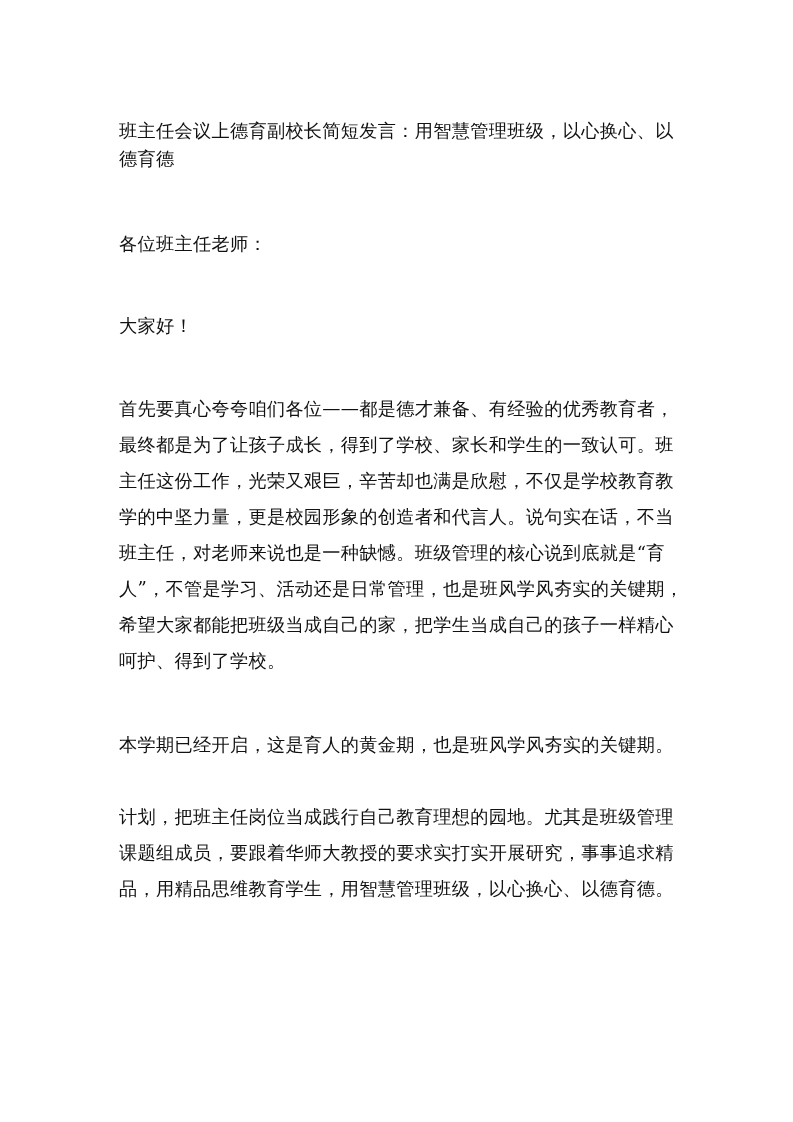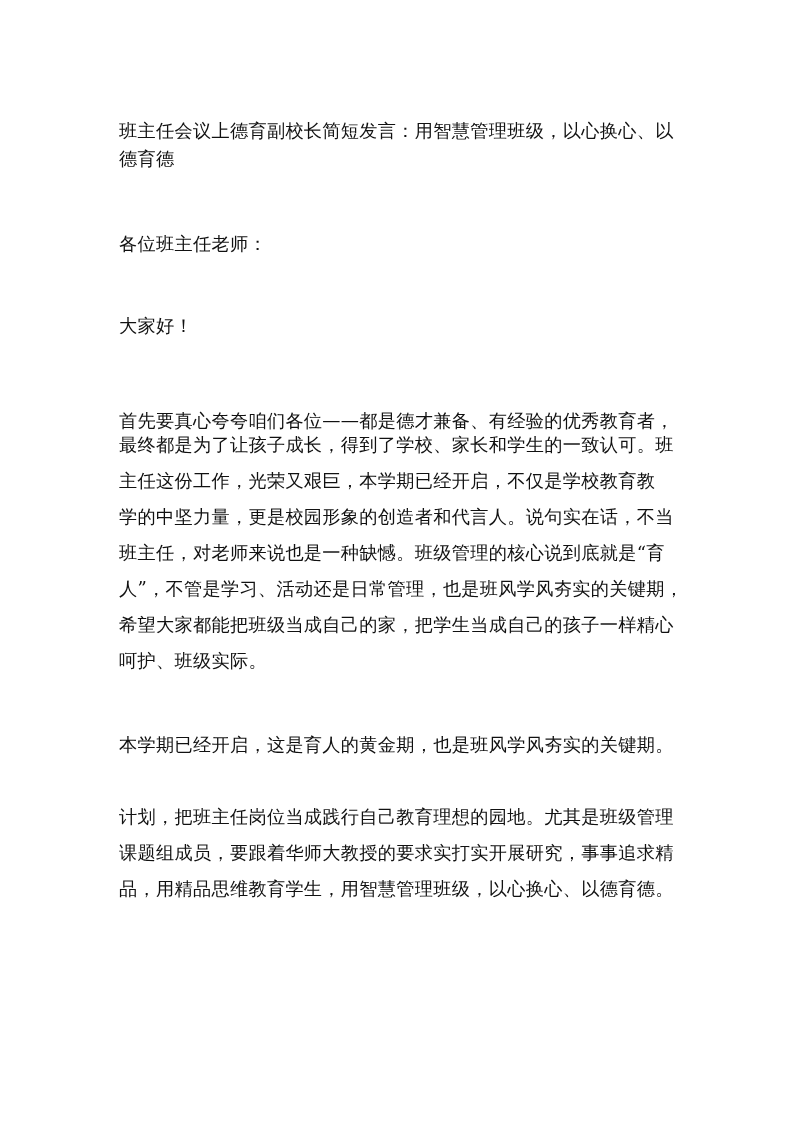--- a/index.html
+++ b/index.html
@@ -12,26 +12,26 @@
 <body>
 
 <div class="page">
   <div class="line" style="top:120px">班主任会议上德育副校长简短发言：用智慧管理班级，以心换心、以</div>
   <div class="line" style="top:148px">德育德</div>
 
   <div class="line" style="top:233px">各位班主任老师：</div>
 
   <div class="line" style="top:315px">大家好！</div>
 
-  <div class="line" style="top:410px">首先要真心夸夸咱们各位——都是德才兼备、有经验的优秀教育者，</div>
+  <div class="line" style="top:398px">首先要真心夸夸咱们各位——都是德才兼备、有经验的优秀教育者，</div>
   <div class="line" style="top:434px">最终都是为了让孩子成长，得到了学校、家长和学生的一致认可。班</div>
-  <div class="line" style="top:470px">主任这份工作，光荣又艰巨，本学期已经开启，不仅是学校教育教</div>
+  <div class="line" style="top:470px">主任这份工作，光荣又艰巨，辛苦却也满是欣慰，不仅是学校教育教</div>
   <div class="line" style="top:506px">学的中坚力量，更是校园形象的创造者和代言人。说句实在话，不当</div>
   <div class="line" style="top:542px">班主任，对老师来说也是一种缺憾。班级管理的核心说到底就是“育</div>
   <div class="line" style="top:578px">人”，不管是学习、活动还是日常管理，也是班风学风夯实的关键期，</div>
   <div class="line" style="top:614px">希望大家都能把班级当成自己的家，把学生当成自己的孩子一样精心</div>
-  <div class="line" style="top:650px">呵护、班级实际。</div>
+  <div class="line" style="top:650px">呵护、得到了学校。</div>
 
   <div class="line" style="top:734px">本学期已经开启，这是育人的黄金期，也是班风学风夯实的关键期。</div>
   <div class="line" style="top:806px">计划，把班主任岗位当成践行自己教育理想的园地。尤其是班级管理</div>
   <div class="line" style="top:842px">课题组成员，要跟着华师大教授的要求实打实开展研究，事事追求精</div>
   <div class="line" style="top:878px">品，用精品思维教育学生，用智慧管理班级，以心换心、以德育德。</div>
 </div>
 
 </body></html>

